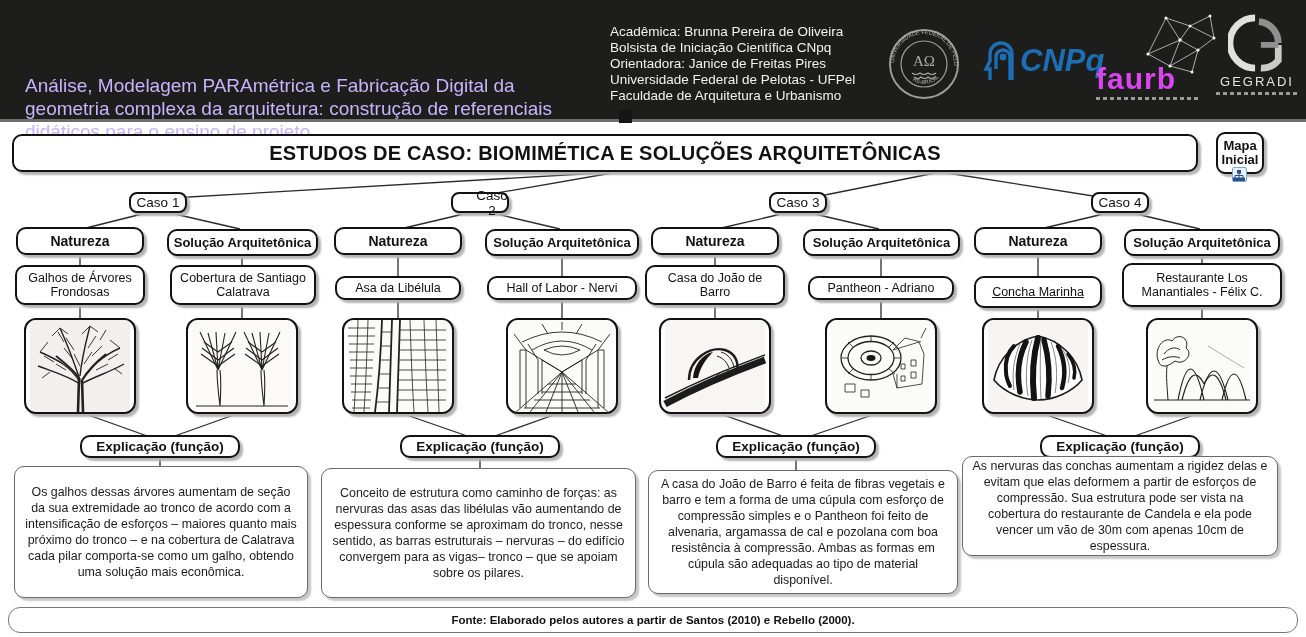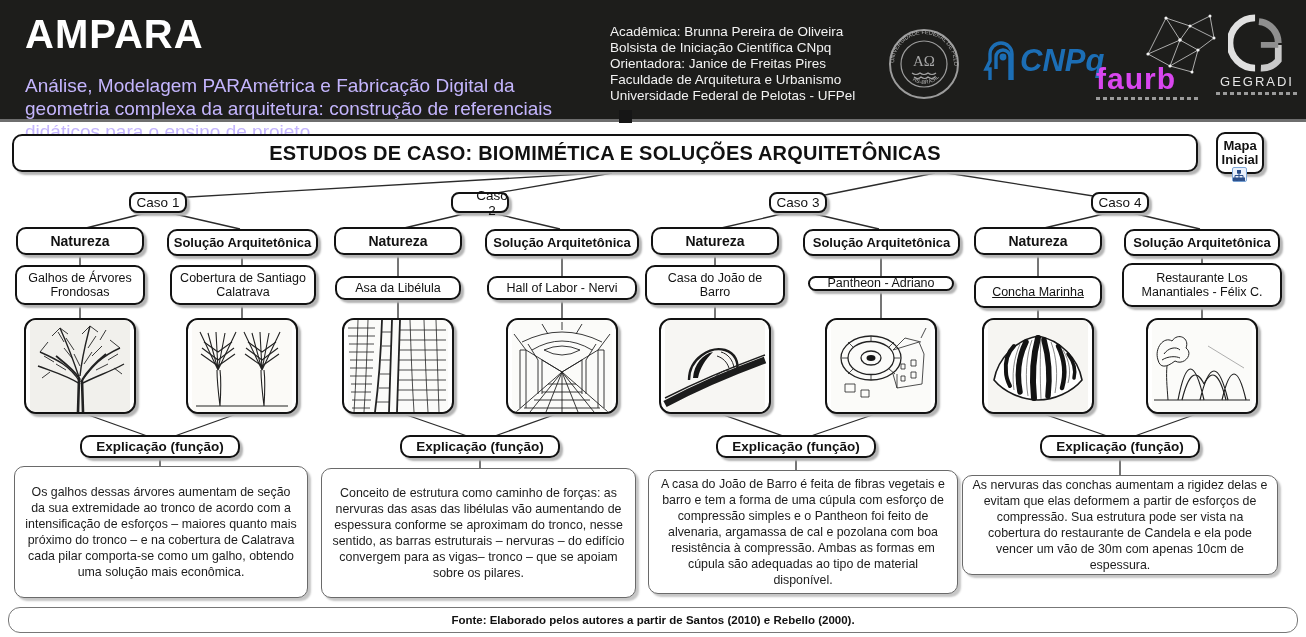--- a/index.html
+++ b/index.html
@@ -37,28 +37,27 @@
   #connectors{position:absolute;left:0;top:0;z-index:1;}
   #notch{position:absolute;left:619px;top:110px;width:13px;height:13px;background:#161616;z-index:2;}
   .sk{stroke:#222;fill:none;}
 </style>
 </head>
 <body>
 
 <div id="stage">
 
   <div id="banner">
-    <div id="app-title">AMPARA</div>
     <div id="app-subtitle">Análise, Modelagem PARAmétrica e Fabricação Digital da geometria complexa da arquitetura: construção de referenciais didáticos para o ensino de projeto</div>
     <div id="credits">
       <div>Acadêmica: Brunna Pereira de Oliveira</div>
       <div>Bolsista de Iniciação Científica CNpq</div>
       <div>Orientadora: Janice de Freitas Pires</div>
+      <div>Universidade Federal de Pelotas - UFPel</div>
       <div>Faculdade de Arquitetura e Urbanismo</div>
-      <div>Universidade Federal de Pelotas - UFPel</div>
     </div>
 
     <div class="logo" style="left:888px;top:28px;">
       <svg width="72" height="72" viewBox="0 0 72 72">
         <circle cx="36" cy="36" r="34" fill="none" stroke="#9c9c9c" stroke-width="2"></circle>
         <circle cx="36" cy="36" r="23" fill="none" stroke="#9c9c9c" stroke-width="1.2"></circle>
         <defs>
           <path id="sealTop" d="M 6,36 A 30,30 0 0 1 66,36" fill="none"></path>
           <path id="sealBot" d="M 16,36 A 20,20 0 0 0 56,36" fill="none"></path>
         </defs>
@@ -230,21 +229,21 @@
     </div>
   <div class="node item" style="left:335px;top:276px;width:126px;height:24px;">
       <span>Asa da Libélula</span>
     </div>
   <div class="node item" style="left:487px;top:276px;width:150px;height:24px;">
       <span>Hall of Labor - Nervi</span>
     </div>
   <div class="node item" style="left:645px;top:265px;width:140px;height:40px;">
       <span>Casa do João de Barro</span>
     </div>
-  <div class="node item" style="left:808px;top:276px;width:146px;height:15px;">
+  <div class="node item" style="left:808px;top:276px;width:146px;height:24px;">
       <span>Pantheon - Adriano</span>
     </div>
   <div class="node item" style="left:974px;top:276px;width:128px;height:32px;text-decoration:underline;">
       <span>Concha Marinha</span>
     </div>
   <div class="node item" style="left:1122px;top:263px;width:160px;height:44px;">
       <span>Restaurante Los Manantiales - Félix C.</span>
     </div>
 
   <div class="node img-box" style="left:24px;top:318px;width:112px;height:96px;">
@@ -394,21 +393,21 @@
 
   <div class="node txt" style="left:14px;top:466px;width:294px;height:132px;">
       <span>Os galhos dessas árvores aumentam de seção da sua extremidade ao tronco de acordo com a intensificação de esforços – maiores quanto mais próximo do tronco – e na cobertura de Calatrava cada pilar comporta-se como um galho, obtendo uma solução mais econômica.</span>
     </div>
   <div class="node txt" style="left:321px;top:468px;width:315px;height:130px;">
       <span>Conceito de estrutura como caminho de forças: as nervuras das asas das libélulas vão aumentando de espessura conforme se aproximam do tronco,  nesse sentido, as barras estruturais – nervuras –  do edifício convergem para as vigas– tronco – que se apoiam sobre os pilares.</span>
     </div>
   <div class="node txt" style="left:648px;top:470px;width:310px;height:124px;">
       <span>A casa do João de Barro é feita de fibras vegetais e barro e tem a forma de uma cúpula com esforço de compressão simples e o Pantheon foi feito de alvenaria, argamassa de cal e pozolana com boa resistência à compressão. Ambas as formas em cúpula são adequadas ao tipo de material disponível.</span>
     </div>
-  <div class="node txt" style="left:962px;top:475px;width:316px;height:100px;">
+  <div class="node txt" style="left:962px;top:456px;width:316px;height:100px;">
       <span>As nervuras das conchas aumentam a rigidez delas e evitam que elas deformem a partir de esforços de  compressão. Sua estrutura pode ser vista na cobertura do restaurante de Candela e ela pode vencer um vão de 30m com apenas 10cm de espessura.</span>
     </div>
 
   <div class="node" id="footer-node" style="left:8px;top:607px;width:1290px;height:26px;">
     <span>Fonte: Elaborado pelos autores a partir de Santos (2010) e Rebello (2000).</span>
   </div>
 
 </div>
 
 </body></html>

